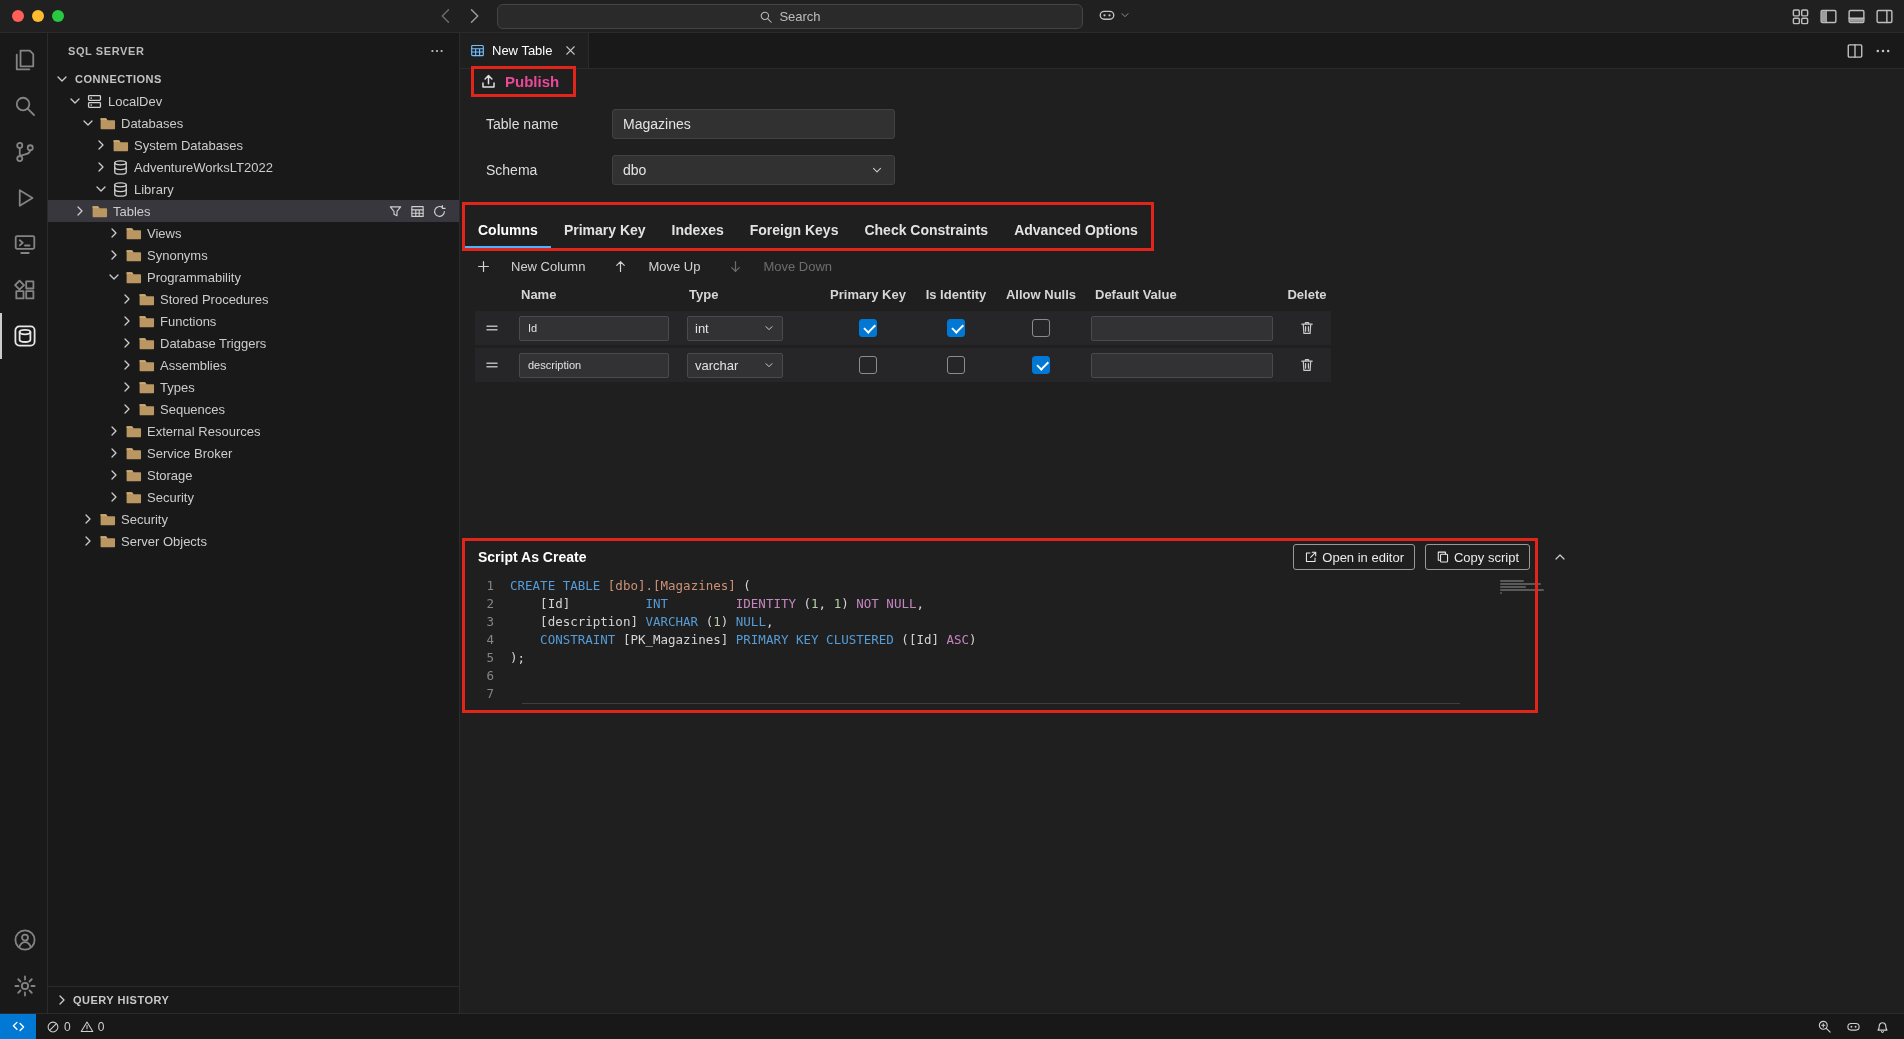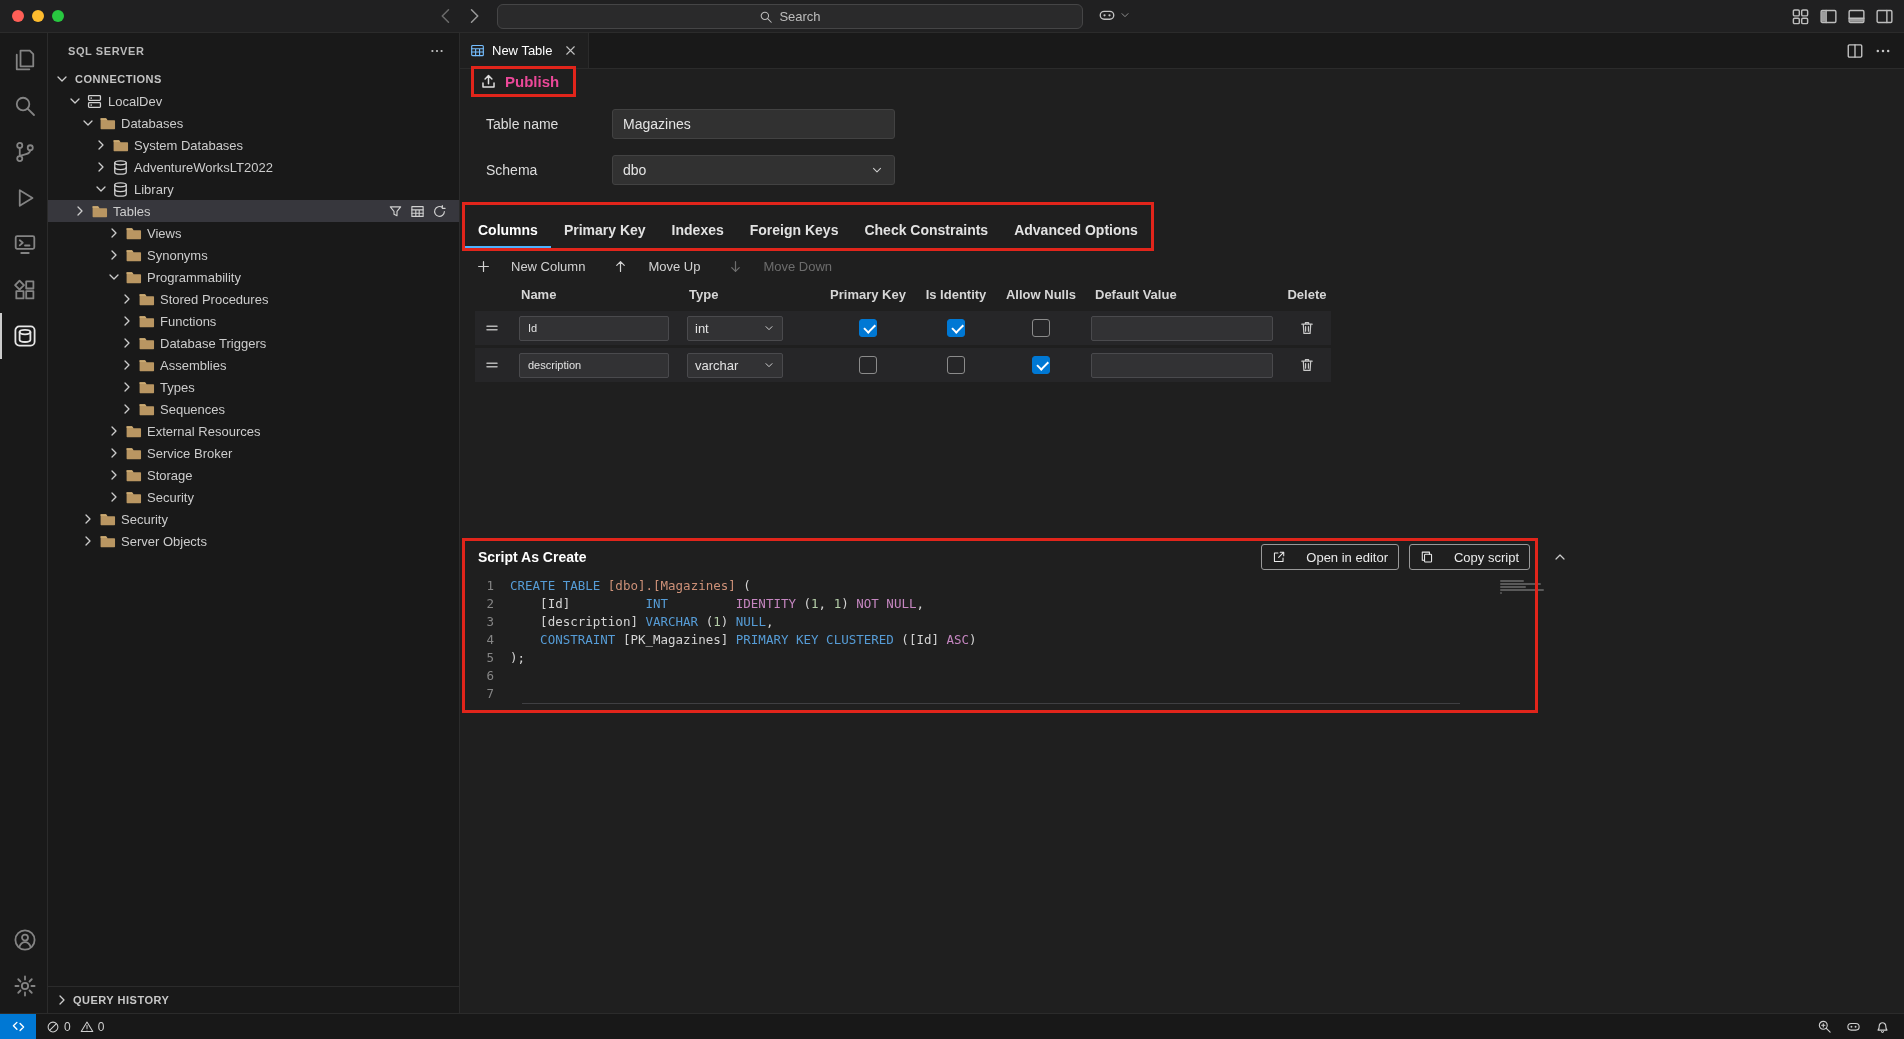--- a/index.html
+++ b/index.html
@@ -103,21 +103,21 @@
   .checkbox.checked::after{content:'';position:absolute;left:3.5px;top:4px;width:9px;height:4.5px;
     border-left:2px solid #fff;border-bottom:2px solid #fff;transform:rotate(-45deg)}
   .trash-btn{background:none;border:none;color:#c9c9c9;cursor:pointer;display:flex;justify-content:center;width:100%}
   .trash-btn .icon{width:16px;height:16px}
 
   
   .script-pane{position:absolute;top:471px;left:0;right:0;height:173px;background:#1f1f1f}
   .script-header{position:relative;height:34px;display:flex;align-items:center;padding-left:18px}
   .script-title{font-size:14px;font-weight:600;color:#ffffff;cursor:pointer}
   .script-actions{position:absolute;right:374px;top:4px;display:flex;gap:10px}
-  .sp-btn{display:inline-flex;align-items:center;gap:20px;background:none;border:1px solid #999999;border-radius:3px;
+  .sp-btn{display:inline-flex;align-items:center;gap:4px;background:none;border:1px solid #999999;border-radius:3px;
     height:26px;padding:0 10px;color:#eaeaea;font-size:13px;font-family:inherit;cursor:pointer}
   .sp-btn .icon{width:14px;height:14px}
   .panel-chevron{position:absolute;right:336px;top:9px;width:16px;height:16px;color:#cccccc;cursor:pointer}
   .code{position:relative;padding-top:3px;font-family:"DejaVu Sans Mono",monospace;font-size:12.5px;line-height:18px}
   .code-line{display:flex;height:18px}
   .ln{width:50px;text-align:right;padding-right:16px;color:#858585;flex:none}
   .ct{white-space:pre}
   .tok-kw{color:#569cd6}.tok-name{color:#ce9178}.tok-mag{color:#c586c0}.tok-num{color:#b5cea8}.tok-fg{color:#d4d4d4}
   .cursor-underline{margin-left:62px;width:938px;border-top:1px solid #3f3f42}
   .minimap{position:absolute;left:1040px;top:6px;width:46px}

